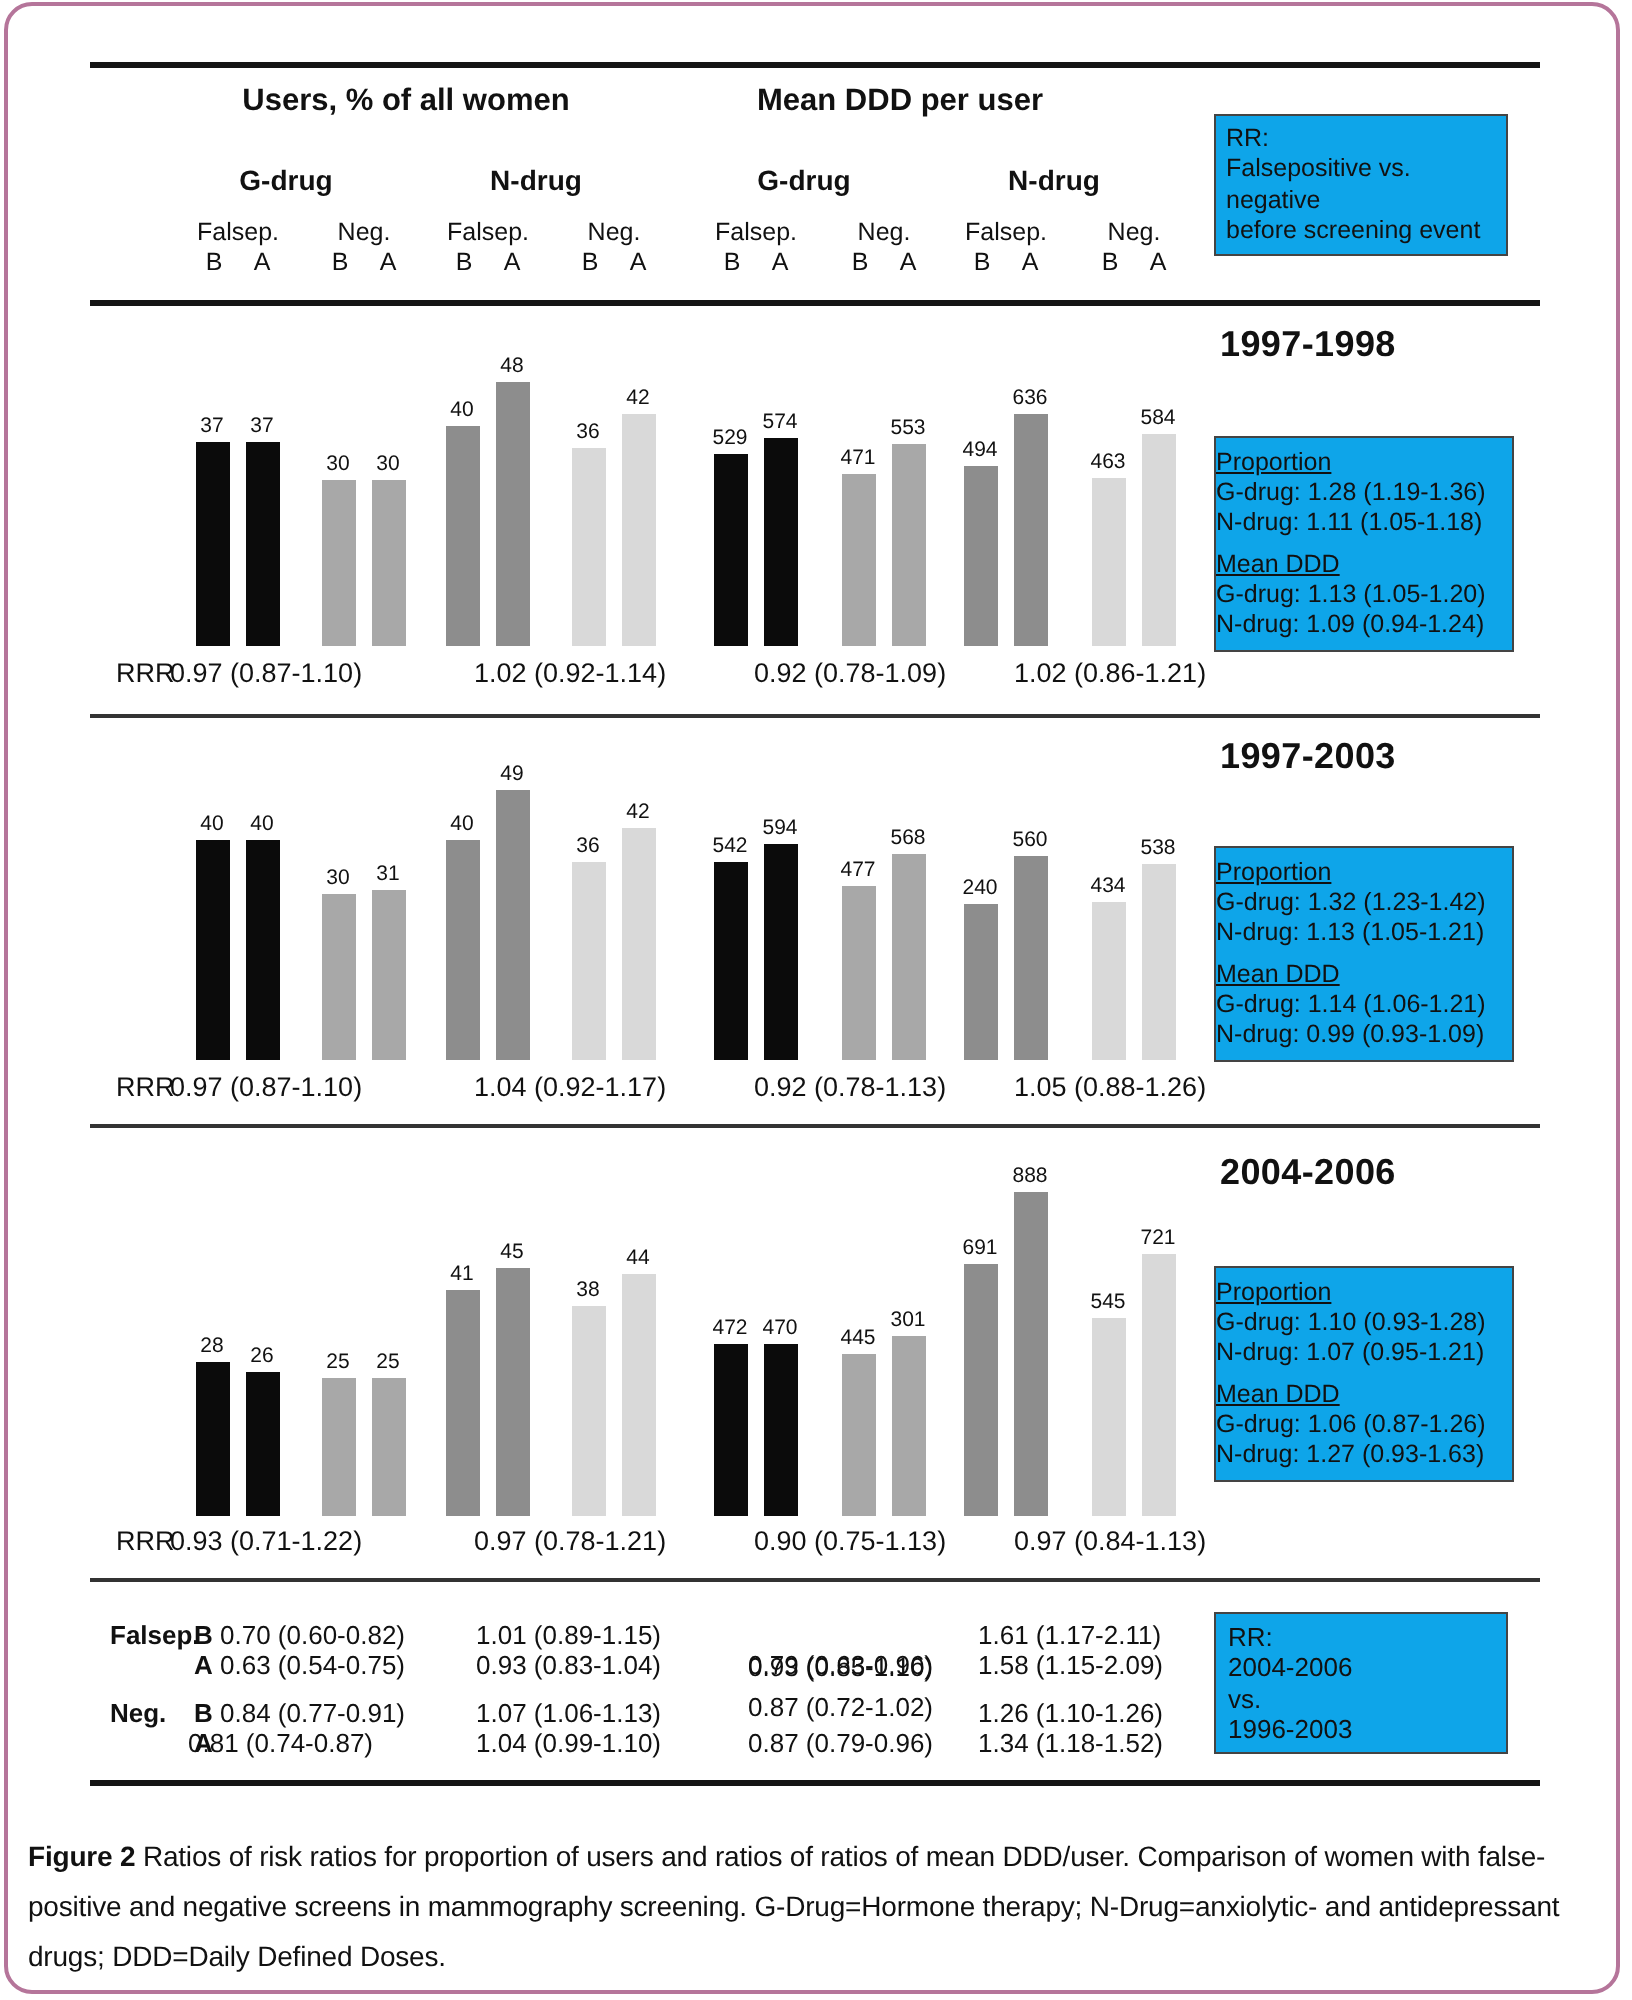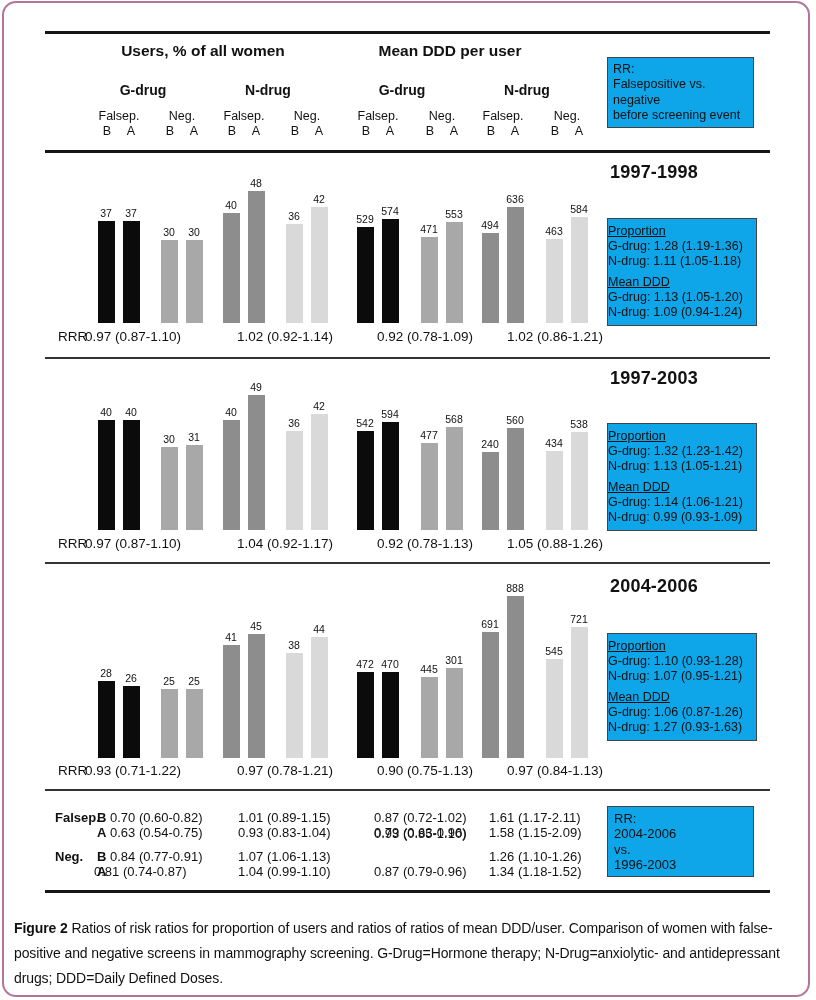--- a/index.html
+++ b/index.html
@@ -230,21 +230,21 @@
       <div class="bar-label" style="left: 559px; top: 613px;">721</div>
       <div class="rrr-label" style="top: 763px;">RRR</div>
       <div class="rrr-val" style="left: 85px; top: 763px;">0.93 (0.71-1.22)</div>
       <div class="rrr-val" style="left: 237px; top: 763px;">0.97 (0.78-1.21)</div>
       <div class="rrr-val" style="left: 377px; top: 763px;">0.90 (0.75-1.13)</div>
       <div class="rrr-val" style="left: 507px; top: 763px;">0.97 (0.84-1.13)</div>
       <div class="bt-label" style="left: 55px; top: 810px;">Falsep.</div>
       <div class="bt-label" style="left: 97px; top: 810px;">B</div>
       <div class="bt-val" style="left: 110px; top: 810px;">0.70 (0.60-0.82)</div>
       <div class="bt-val" style="left: 238px; top: 810px;">1.01 (0.89-1.15)</div>
-      <div class="bt-val" style="left: 374px; top: 810px;">0.87 (0.72-1.02)</div>
+      <div class="bt-val" style="left: 374px; top: 846px;">0.87 (0.72-1.02)</div>
       <div class="bt-val" style="left: 489px; top: 810px;">1.61 (1.17-2.11)</div>
       <div class="bt-label" style="left: 97px; top: 825px;">A</div>
       <div class="bt-val" style="left: 110px; top: 825px;">0.63 (0.54-0.75)</div>
       <div class="bt-val" style="left: 238px; top: 825px;">0.93 (0.83-1.04)</div>
       <div class="bt-val" style="left: 374px; top: 825px;">0.79 (0.63-0.96)</div>
       <div class="bt-val" style="left: 489px; top: 825px;">1.58 (1.15-2.09)</div>
       <div class="bt-label" style="left: 55px; top: 849px;">Neg.</div>
       <div class="bt-label" style="left: 97px; top: 849px;">B</div>
       <div class="bt-val" style="left: 110px; top: 849px;">0.84 (0.77-0.91)</div>
       <div class="bt-val" style="left: 238px; top: 849px;">1.07 (1.06-1.13)</div>

